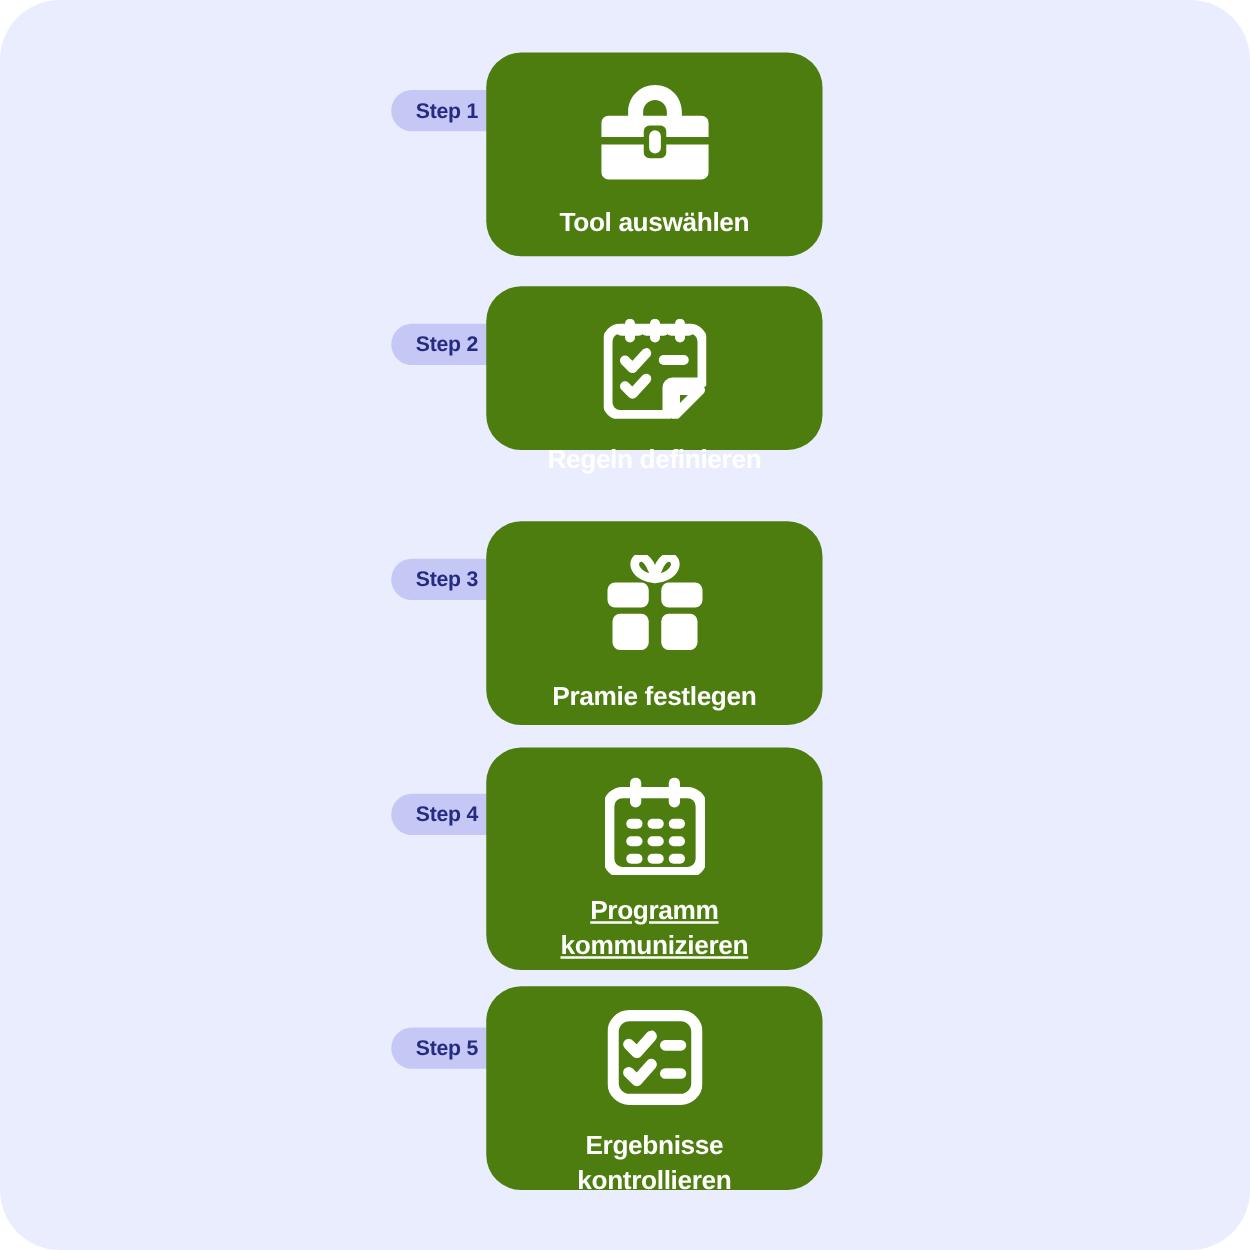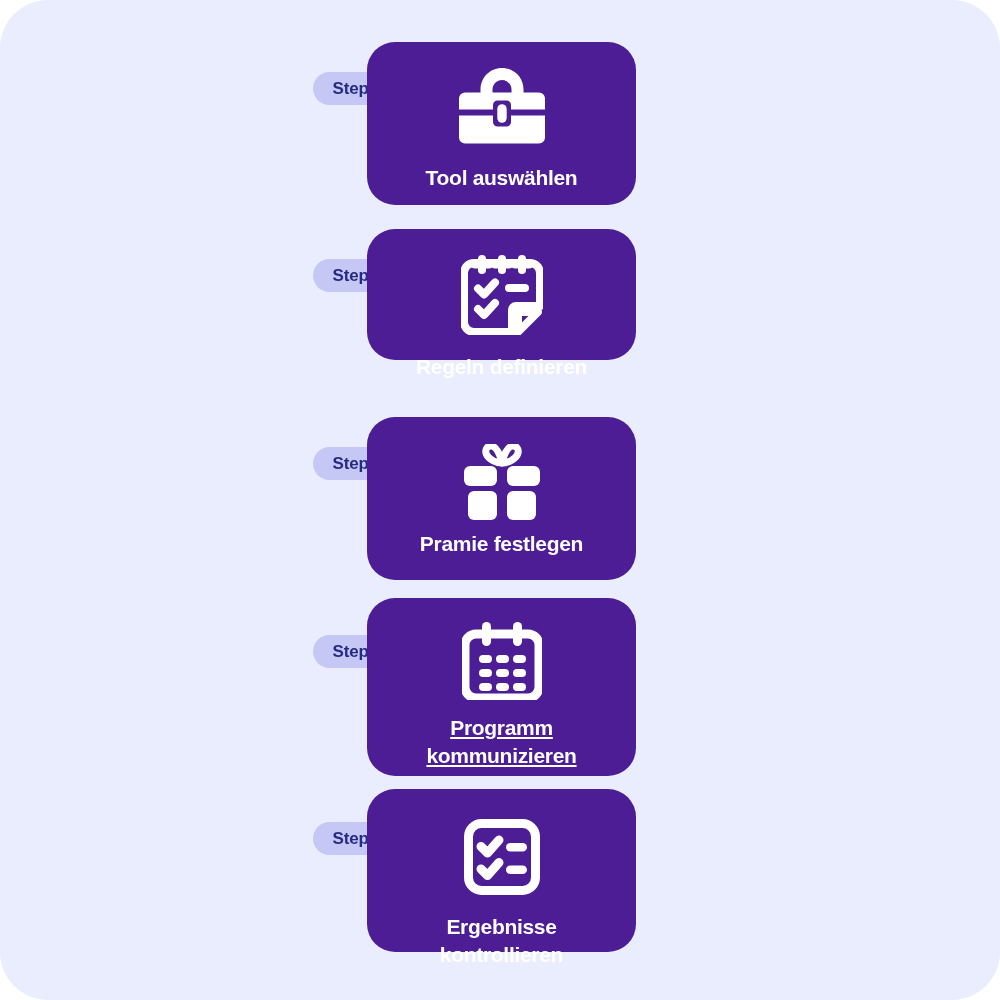--- a/index.html
+++ b/index.html
@@ -33,23 +33,23 @@
     width: 1000px;
     height: 1000px;
   }
   .step-row {
     position: absolute;
     left: 0;
     width: 1000px;
   }
   .step-card {
     position: absolute;
-    left: 367px;
+    left: 389px;
     width: 269px;
-    background: #4c1d95;
+    background: #4d7c0f;
     border-radius: 28px;
     box-sizing: border-box;
     display: flex;
     flex-direction: column;
     align-items: center;
     justify-content: flex-start;
     z-index: 2;
   }
   .step-badge {
     position: absolute;
@@ -91,27 +91,27 @@
   .row-0 .step-card { top: 42px;  height: 163px; padding-top: 26px; }
   .row-0 .step-badge { top: 72px; }
   .row-0 .step-label { margin-top: 16px; }
 
   .row-1 .step-card { top: 229px; height: 131px; padding-top: 26px; }
   .row-1 .step-badge { top: 259px; }
   .row-1 .step-label { margin-top: 14px; }
 
   .row-2 .step-card { top: 417px; height: 163px; padding-top: 27px; }
   .row-2 .step-badge { top: 447px; }
-  .row-2 .step-label { margin-top: 6px; }
+  .row-2 .step-label { margin-top: 19px; }
 
   .row-3 .step-card { top: 598px; height: 178px; padding-top: 24px; }
   .row-3 .step-badge { top: 635px; }
   .row-3 .step-label { margin-top: 10px; text-decoration: underline; }
 
-  .row-4 .step-card { top: 789px; height: 163px; padding-top: 30px; }
+  .row-4 .step-card { top: 789px; height: 163px; padding-top: 19px; }
   .row-4 .step-badge { top: 822px; }
   .row-4 .step-label { margin-top: 14px; }
 </style>
 </head>
 <body>
 
 <div id="stage">
   <div id="panel"></div>
 
   <div id="steps-list">

